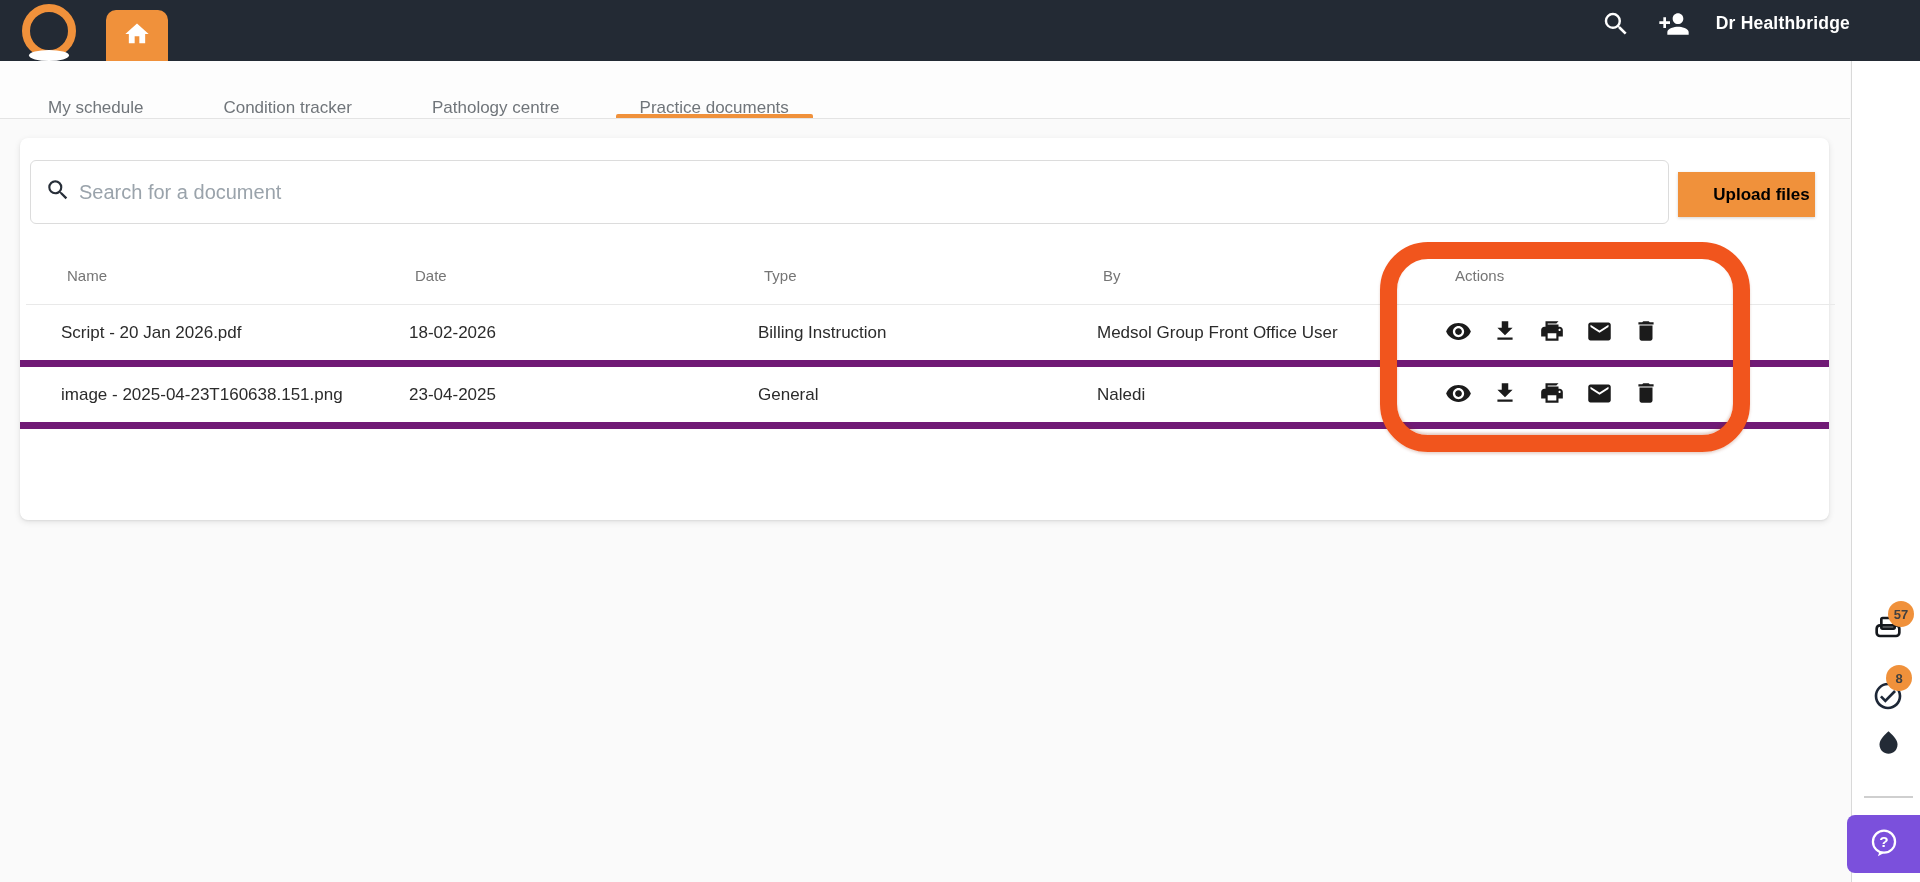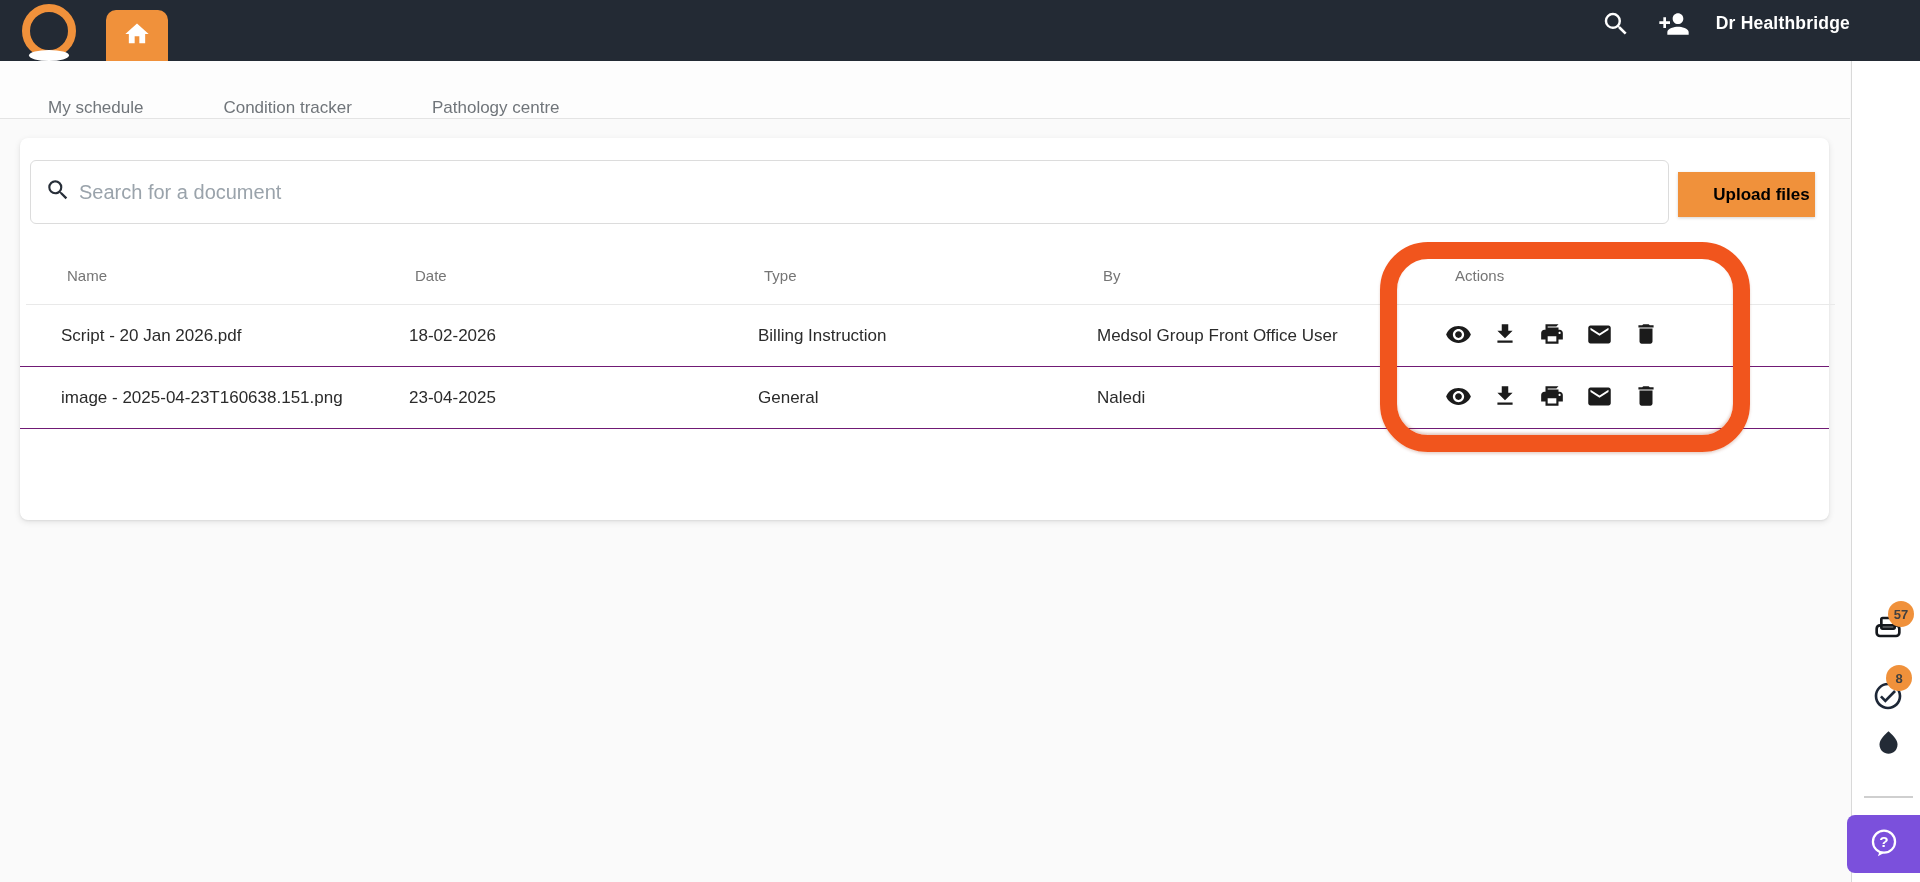--- a/index.html
+++ b/index.html
@@ -25,21 +25,21 @@
   .content { position:absolute; left:0; top:119px; width:1850px; height:763px; background:#fafafa; }
   .card { position:absolute; left:20px; top:19px; width:1809px; height:382px; background:#ffffff; border-radius:8px; box-shadow:0 2px 6px rgba(0,0,0,.10), 0 1px 2px rgba(0,0,0,.06); }
 
   .search-box { position:absolute; left:10px; top:22px; width:1639px; height:64px; border:1px solid #dcdcdc; border-radius:6px; display:flex; align-items:center; padding:0 14px; background:#fff; }
   .search-box svg { flex:0 0 auto; color:#272e38; }
   .search-input { border:none; outline:none; flex:1; margin-left:8px; font-size:20px; color:#333; font-family:inherit; background:transparent; }
   .search-input::placeholder { color:#9aa3ab; opacity:1; }
   .upload-btn { position:absolute; left:1658px; top:34px; width:137px; height:45px; background:#f0913b; color:#000000; border:none; border-radius:0; font-size:17px; font-weight:700; font-family:inherit; cursor:pointer; box-shadow:0 1px 3px rgba(0,0,0,.18);padding-left:30px; }
 
   .t-header { position:absolute; left:6px; top:107px; width:1809px; height:60px; border-bottom:1px solid #e9e9e9; }
-  .t-row { position:absolute; left:0; width:1809px; height:62px; border-bottom:1px solid #701a75; }
+  .t-row { position:absolute; left:0; width:1809px; height:62px; border-bottom:7px solid #701a75; }
   .t-row.r0 { top:167px; } .t-row.r1 { top:229px; }
   .cell { position:absolute; top:50%; transform:translateY(-50%); font-size:17px; color:#2b2b2b; white-space:nowrap; }
   .t-header .cell { font-size:15px; color:#757575; font-weight:500; }
   .c-name { left:41px; } .c-date { left:389px; } .c-type { left:738px; } .c-by { left:1077px; } .c-actions { left:1429px; }
   .actions-group { position:absolute; left:1420px; top:0; height:100%; display:flex; align-items:center; gap:11px; }
   .action-btn { width:36px; height:36px; background:none; border:none; color:#1b1b1b; display:flex; align-items:center; justify-content:center; cursor:pointer; }
 
   
   .annotation { position:absolute; left:1380px; top:242px; width:370px; height:210px; border:17px solid #f1551d; border-radius:48px; pointer-events:none; z-index:20; box-shadow:inset 0 -2px 3px rgba(140,40,0,.25), 0 2px 3px rgba(140,40,0,.2); }
 
@@ -82,20 +82,21 @@
         </svg>
     </button>
     <span class="user-name">Dr Healthbridge</span>
   </div>
 </div>
 
 <div class="tabbar">
   <button class="tab">My schedule</button>
   <button class="tab">Condition tracker</button>
   <button class="tab">Pathology centre</button>
+  <button class="tab active">Practice documents</button>
 </div>
 
 <div class="content">
   <div class="card">
 
     <div class="search-box">
       <span>
         <svg width="26" height="26" viewBox="0 0 24 24" fill="currentColor">
             <path d="M15.5 14h-.79l-.28-.27A6.47 6.47 0 0 0 16 9.5 6.5 6.5 0 1 0 9.5 16c1.61 0 3.09-.59 4.23-1.57l.27.28v.79l5 4.99L20.49 19l-4.99-5zm-6 0C7.01 14 5 11.99 5 9.5S7.01 5 9.5 5 14 7.01 14 9.5 11.99 14 9.5 14z"></path>
           </svg>

